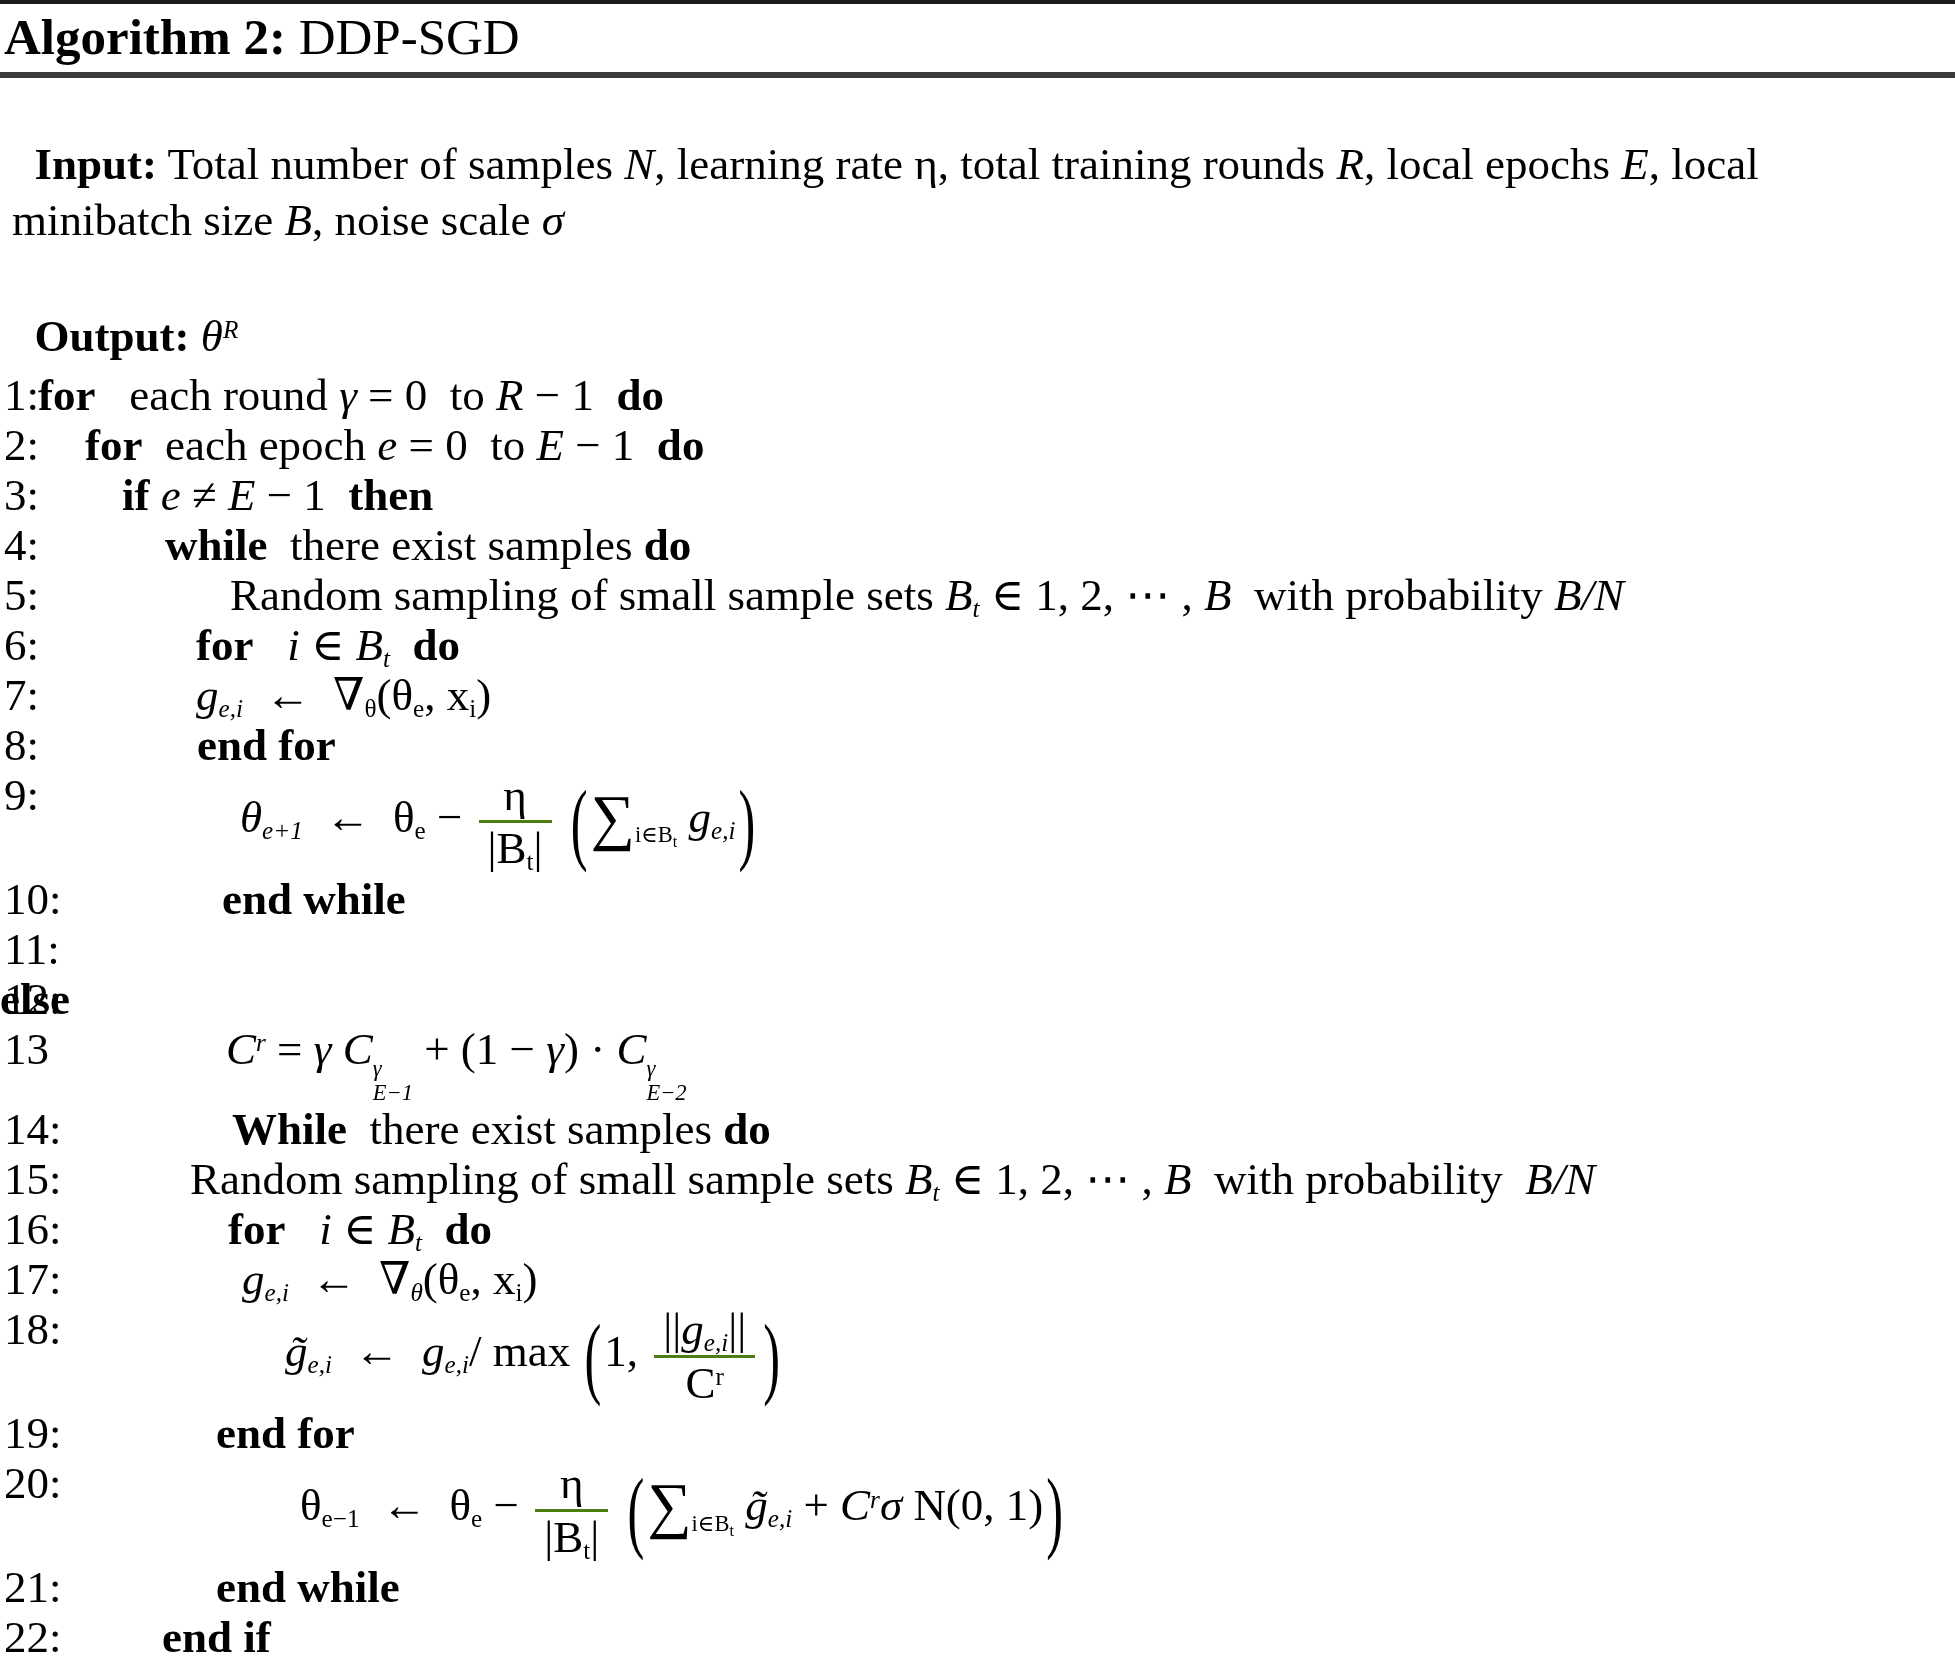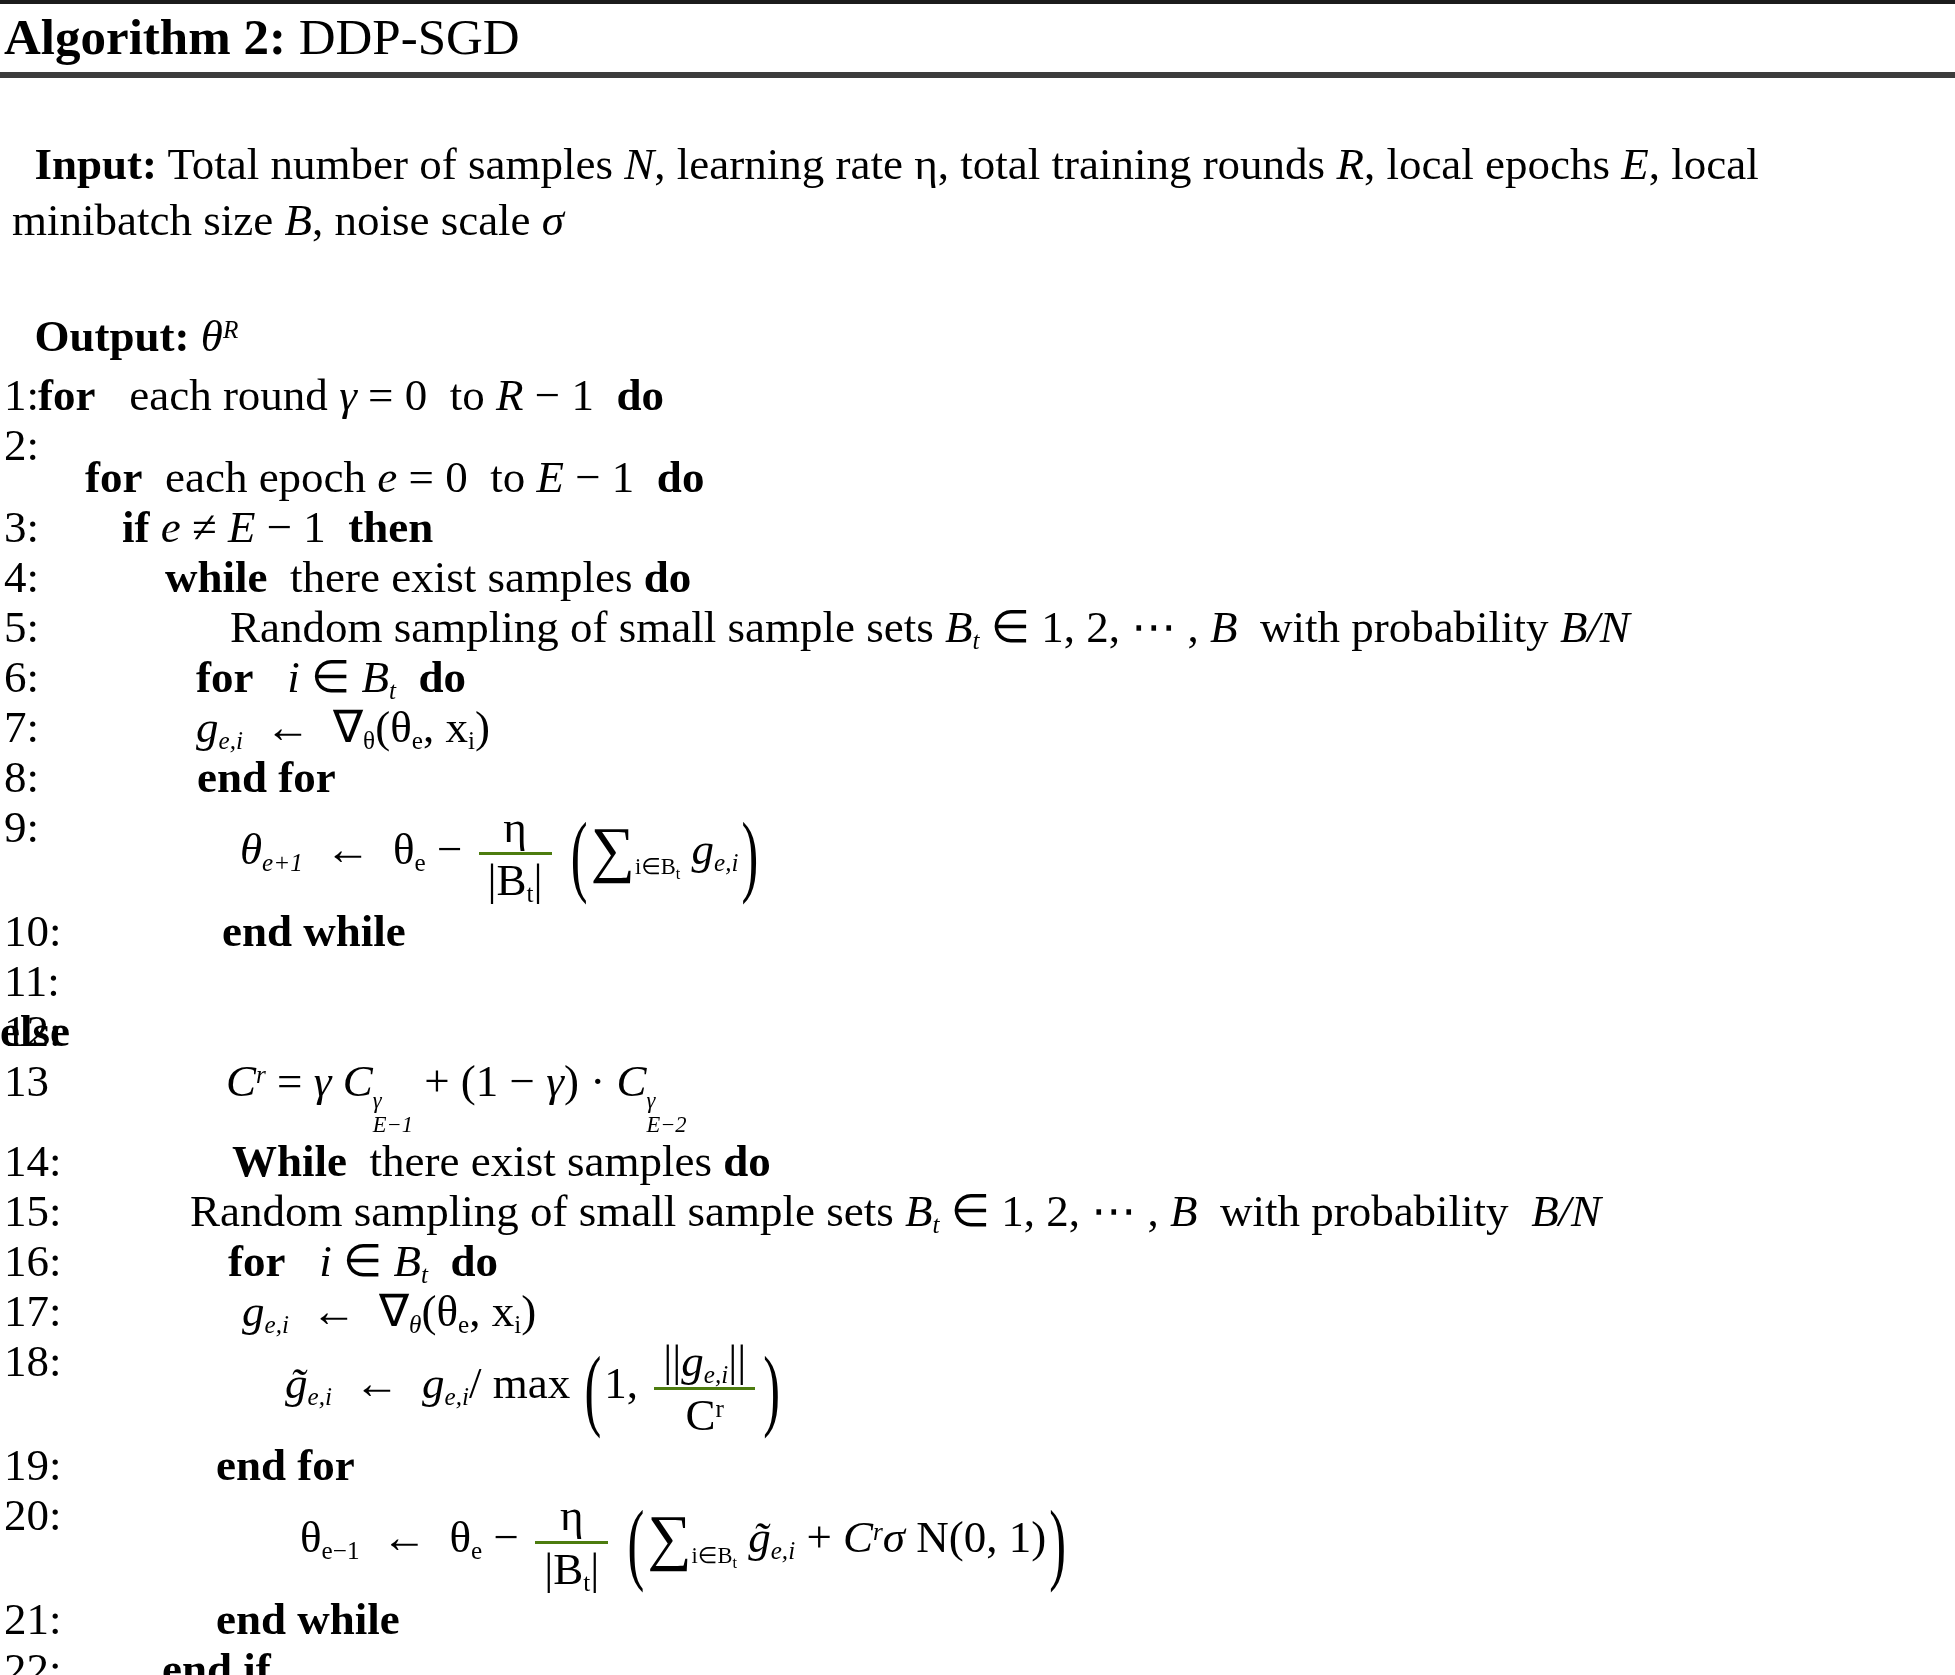--- a/index.html
+++ b/index.html
@@ -11,21 +11,21 @@
   .rule{border:0;margin:0;}
   .rule-top{height:4px;background:#1c1c1c;}
   .rule-mid{height:6px;background:#3c3c3c;}
   .hdr{font-size:51px;line-height:58px;padding:4px 16px 6px 4px;}
   .b{font-weight:bold;}
   .it{font-style:italic;}
   .io{padding:2px 6px 2px 12px;line-height:56px;white-space:pre-wrap;}
   #algo-lines{padding-top:4px;}
   .line{position:relative;line-height:50px;min-height:50px;white-space:pre;}
   .num{position:absolute;left:4px;top:0;}
-  .content{display:inline-block;white-space:pre;font-family:Liberation Serif, serif;}
+  .content{display:inline-block;white-space:pre;}
   sub{font-size:0.56em;vertical-align:-0.28em;line-height:0;}
   sup{font-size:0.56em;vertical-align:0.5em;line-height:0;}
   sub sub{font-size:0.72em;vertical-align:-0.3em;}
   .ss{display:inline-flex;flex-direction:column;font-size:0.5em;line-height:1.05;
       vertical-align:-0.55em;text-align:left;}
   .frac{display:inline-block;text-align:center;vertical-align:middle;padding:0 5px;}
   .fn,.fd{display:block;line-height:1.12;padding:0 9px;}
   .fd{border-top:3px solid #4d7c0f;}
   .bigp{display:inline-block;transform:scaleY(1.8);vertical-align:middle;
         font-size:1.12em;padding:0 3px;font-weight:400;}
@@ -46,21 +46,21 @@
 <div class="io">
   <span class="b">Input:</span><span><span> Total number of samples </span><span class="it">N</span><span>, learning rate η, total training rounds </span><span class="it">R</span><span>, local epochs </span><span class="it">E</span><span>, local minibatch size </span><span class="it">B</span><span>, noise scale </span><span class="it">σ</span></span>
 </div>
 
 <div class="io">
   <span class="b">Output:</span><span><span> </span><span class="it">θ</span><sup><span class="it">R</span></sup></span>
 </div>
 
 <div id="algo-lines">
     <div class="line"><span class="num">1:</span><span class="content" style="margin-left: 38px;"><span class="b">for</span><span>   each round </span><span class="it">γ</span><span> = 0  to </span><span class="it">R</span><span> − 1  </span><span class="b">do</span></span></div>
-    <div class="line"><span class="num">2:</span><span class="content" style="margin-left: 85px; margin-top: 32px;"><span class="b">for</span><span>  each epoch </span><span class="it">e</span><span> = 0  to </span><span class="it">E</span><span> − 1  </span><span class="b">do</span></span></div>
+    <div class="line"><span class="num">2:</span><span class="content" style="margin-left: 85px;"><span class="b">for</span><span>  each epoch </span><span class="it">e</span><span> = 0  to </span><span class="it">E</span><span> − 1  </span><span class="b">do</span></span></div>
     <div class="line"><span class="num">3:</span><span class="content" style="margin-left: 122px;"><span class="b">if</span><span> </span><span class="it">e</span><span> ≠ </span><span class="it">E</span><span> − 1  </span><span class="b">then</span></span></div>
     <div class="line"><span class="num">4:</span><span class="content" style="margin-left: 165px;"><span class="b">while</span><span>  there exist samples </span><span class="b">do</span></span></div>
     <div class="line"><span class="num">5:</span><span class="content" style="margin-left: 230px;"><span>Random sampling of small sample sets </span><span class="it">B</span><sub><span class="it">t</span></sub><span> ∈ 1, 2, ⋯ , </span><span class="it">B</span><span>  with probability </span><span class="it">B/N</span></span></div>
     <div class="line"><span class="num">6:</span><span class="content" style="margin-left: 196px;"><span class="b">for</span><span>   </span><span class="it">i</span><span> ∈ </span><span class="it">B</span><sub><span class="it">t</span></sub><span>  </span><span class="b">do</span></span></div>
     <div class="line"><span class="num">7:</span><span class="content" style="margin-left: 196px;"><span class="it">g</span><sub><span class="it">e,i</span></sub><span>  ←  ∇</span><sub><span>θ</span></sub><span>(θ</span><sub><span>e</span></sub><span>, x</span><sub><span>i</span></sub><span>)</span></span></div>
     <div class="line"><span class="num">8:</span><span class="content" style="margin-left: 197px;"><span class="b">end for</span></span></div>
     <div class="line"><span class="num">9:</span><span class="content" style="margin-left: 240px;"><span class="it">θ</span><sub><span class="it">e+1</span></sub><span>  ←  θ</span><sub><span>e</span></sub><span> − </span><span class="frac"><span class="fn"><span>η</span></span><span class="fd"><span>|B</span><sub><span>t</span></sub><span>|</span></span></span><span> </span><span class="bigp">(</span><span class="sum">∑</span><sub class="sumsub"><span>i∈B</span><sub><span>t</span></sub></sub><span> </span><span class="it">g</span><sub><span class="it">e,i</span></sub><span class="bigp">)</span></span></div>
     <div class="line"><span class="num">10:</span><span class="content" style="margin-left: 222px;"><span class="b">end while</span></span></div>
     <div class="line"><span class="num">11:</span></div>
     <div class="line"><span class="num">12:</span><span class="content" style=""><span class="b">else</span></span></div>

